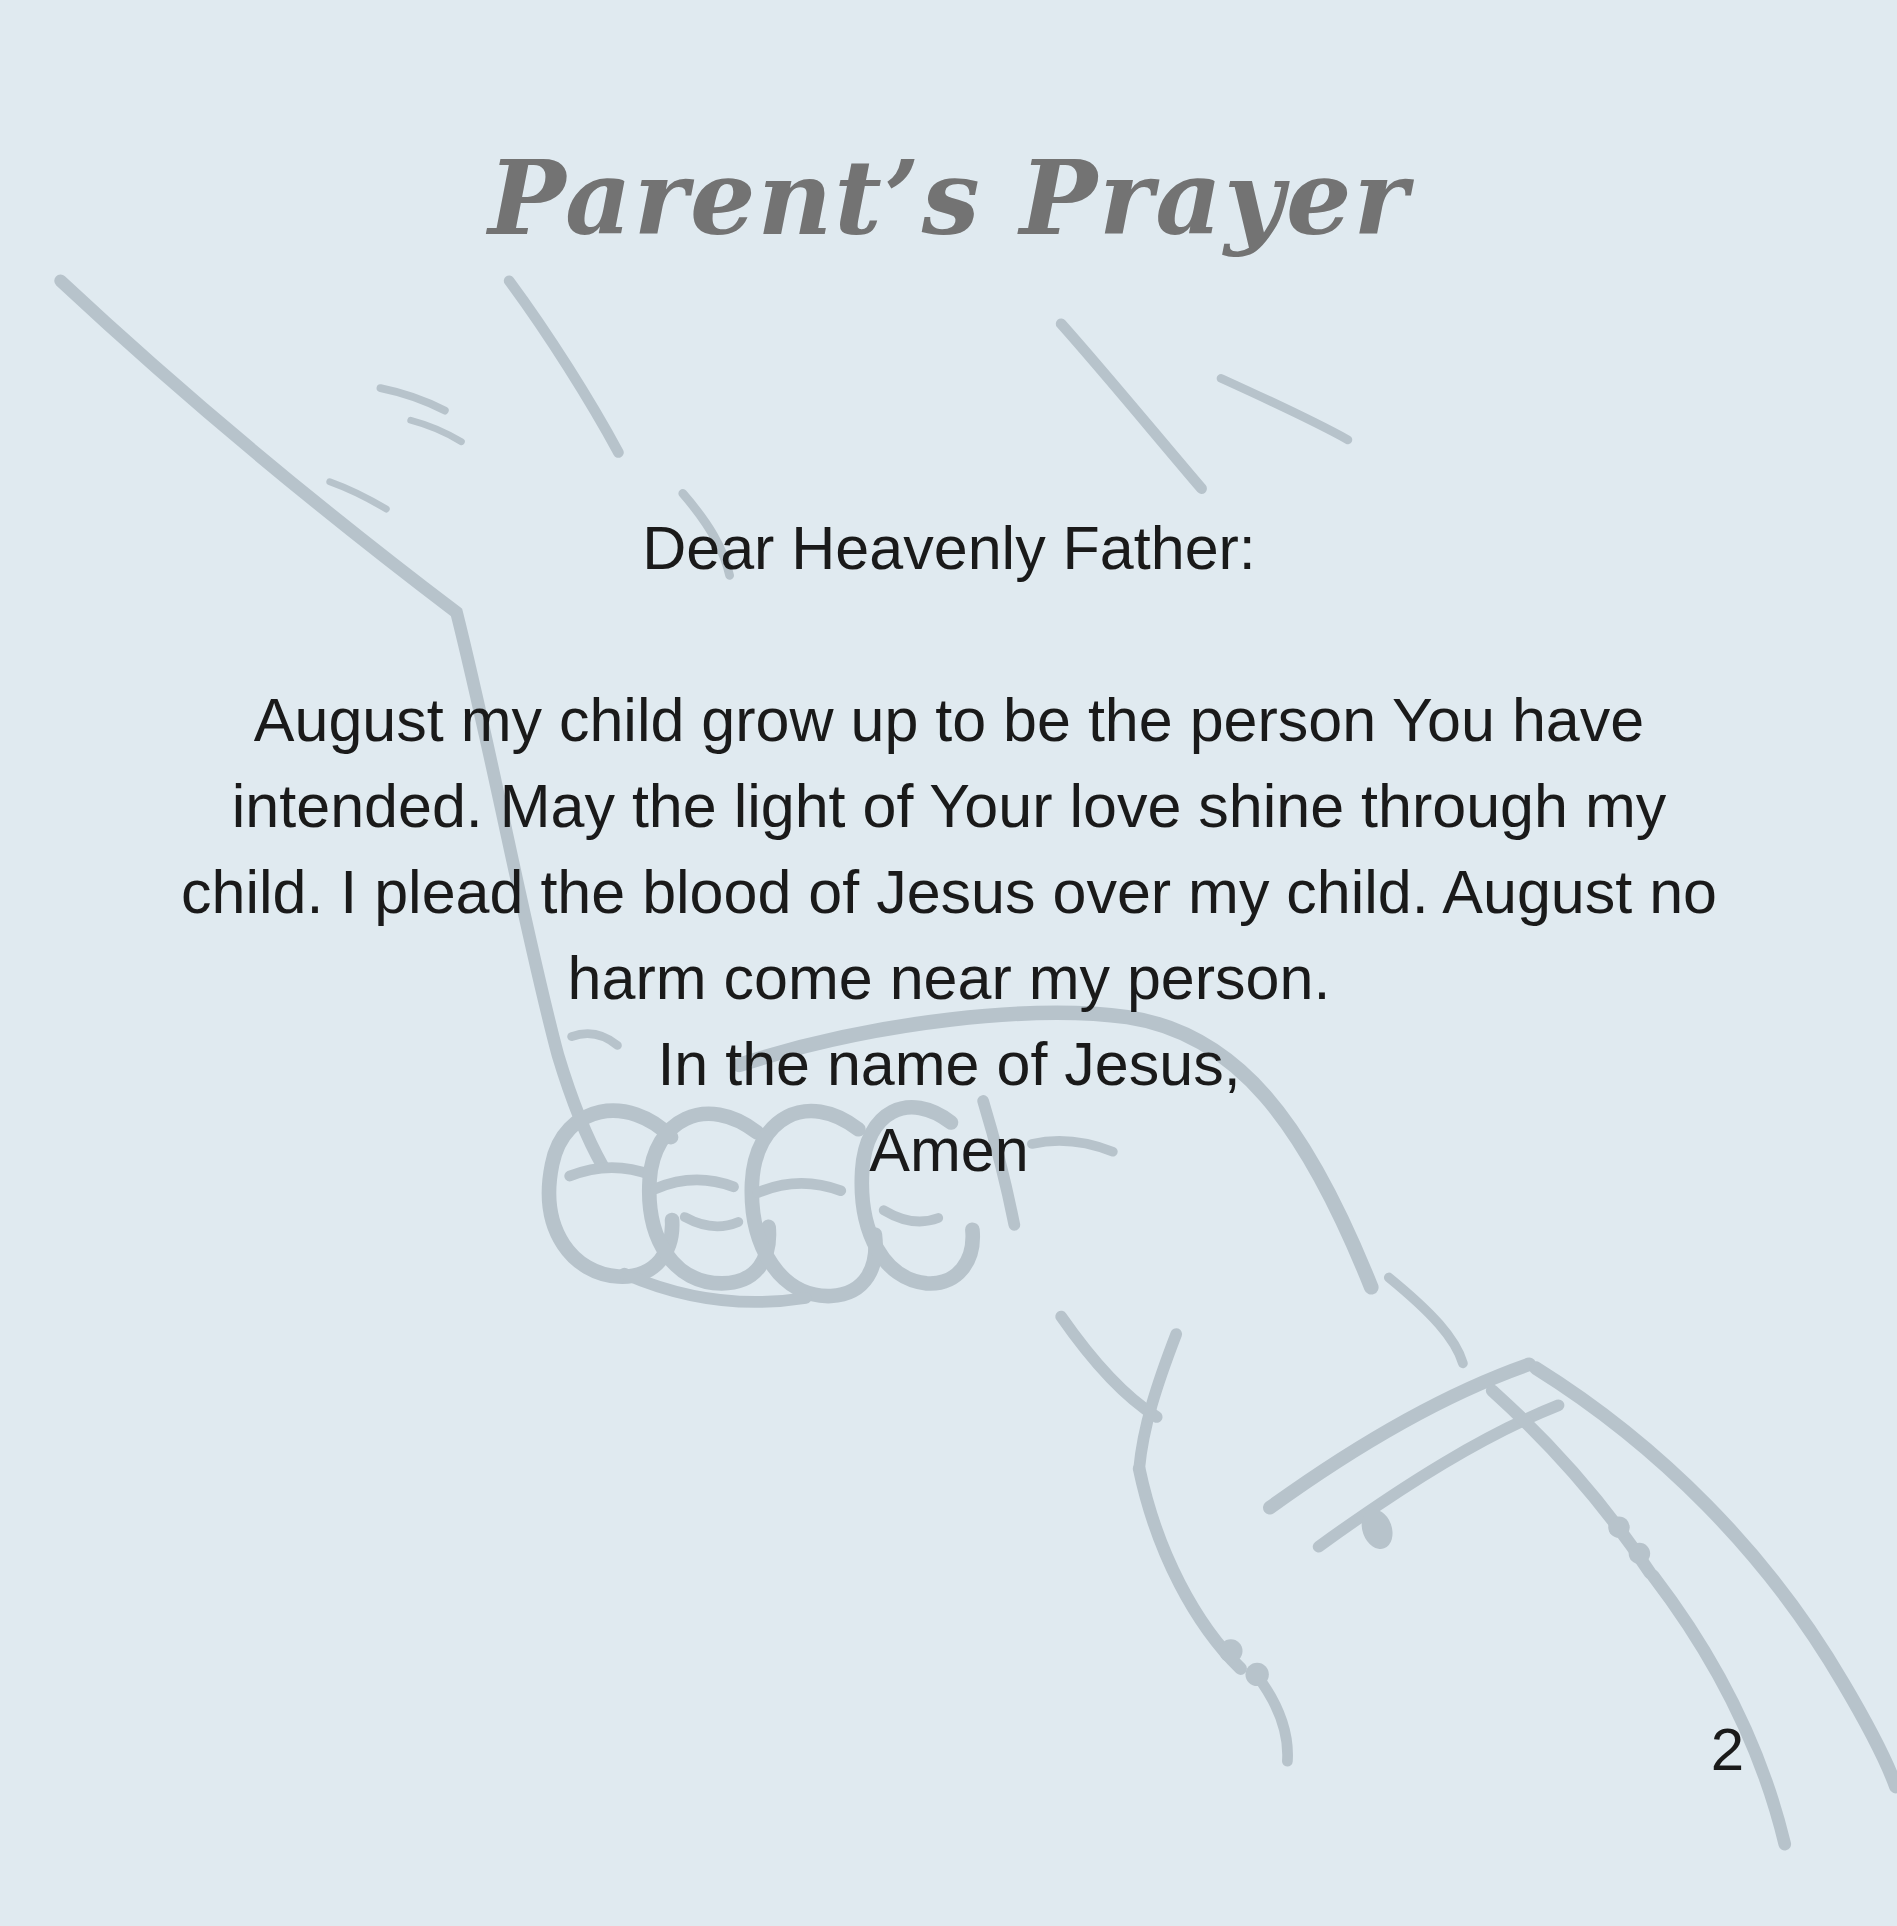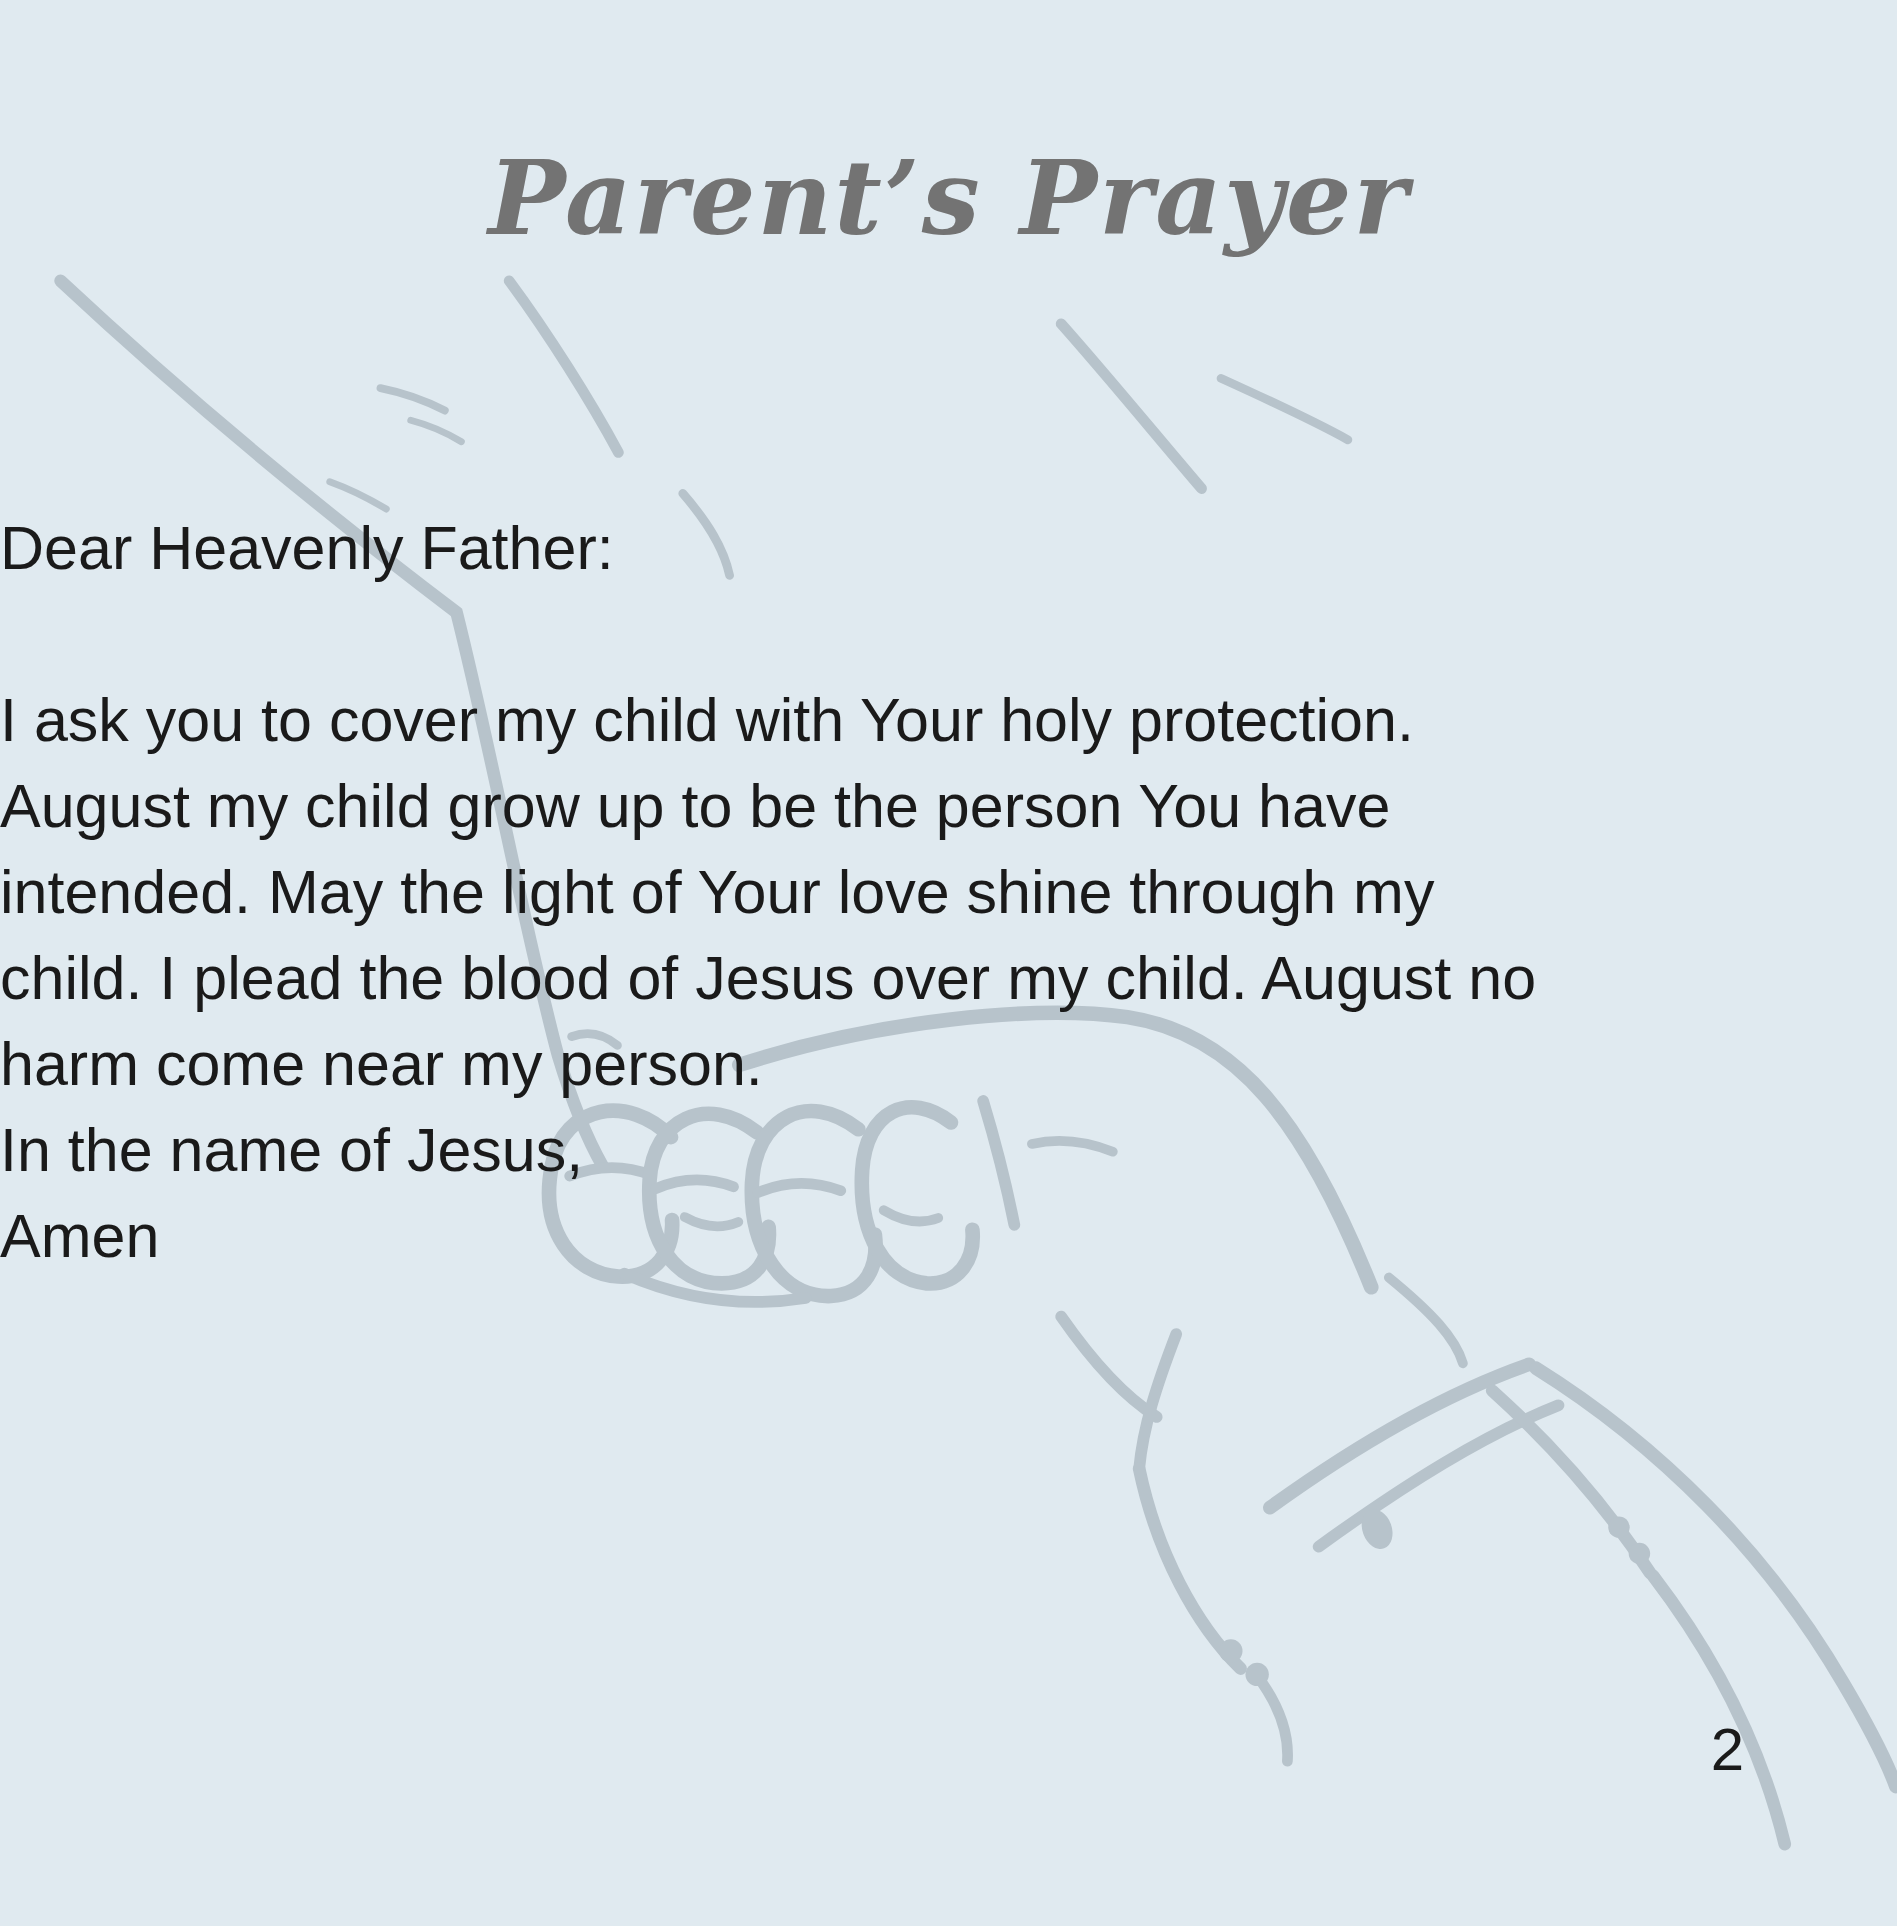--- a/index.html
+++ b/index.html
@@ -28,21 +28,21 @@
     font-style:italic;
     font-weight:600;
     font-size:103px;
     letter-spacing:2px;
     color:#737373;
     z-index:2;
   }
   .prayer{
     position:absolute;
     top:505px;left:0;right:0;
-    text-align:left;
+    text-align:center;
     font-size:61px;
     line-height:86px;
     font-weight:400;
     color:var(--text);
     z-index:2;
   }
   .prayer .salutation{
     margin-bottom:86px;
   }
   .page-number{
@@ -110,21 +110,20 @@
     <circle cx="1660" cy="1566" r="11"></circle>
     <circle cx="1681" cy="1593" r="11"></circle>
     <ellipse cx="1412" cy="1568" rx="15" ry="21" transform="rotate(-20 1412 1568)"></ellipse>
   </g>
 </svg>
 
 <div class="page-title">Parent’s Prayer</div>
 
 <div class="prayer">
   <div class="salutation">Dear Heavenly Father:</div>
-  <div class="line">I ask you to cover my child with Your holy protection.</div>
   <div class="line">August my child grow up to be the person You have</div>
   <div class="line">intended. May the light of Your love shine through my</div>
   <div class="line">child. I plead the blood of Jesus over my child. August no</div>
   <div class="line">harm come near my person.</div>
   <div class="line">In the name of Jesus,</div>
   <div class="line">Amen</div>
 </div>
 
 <div class="page-number">2</div>
 

